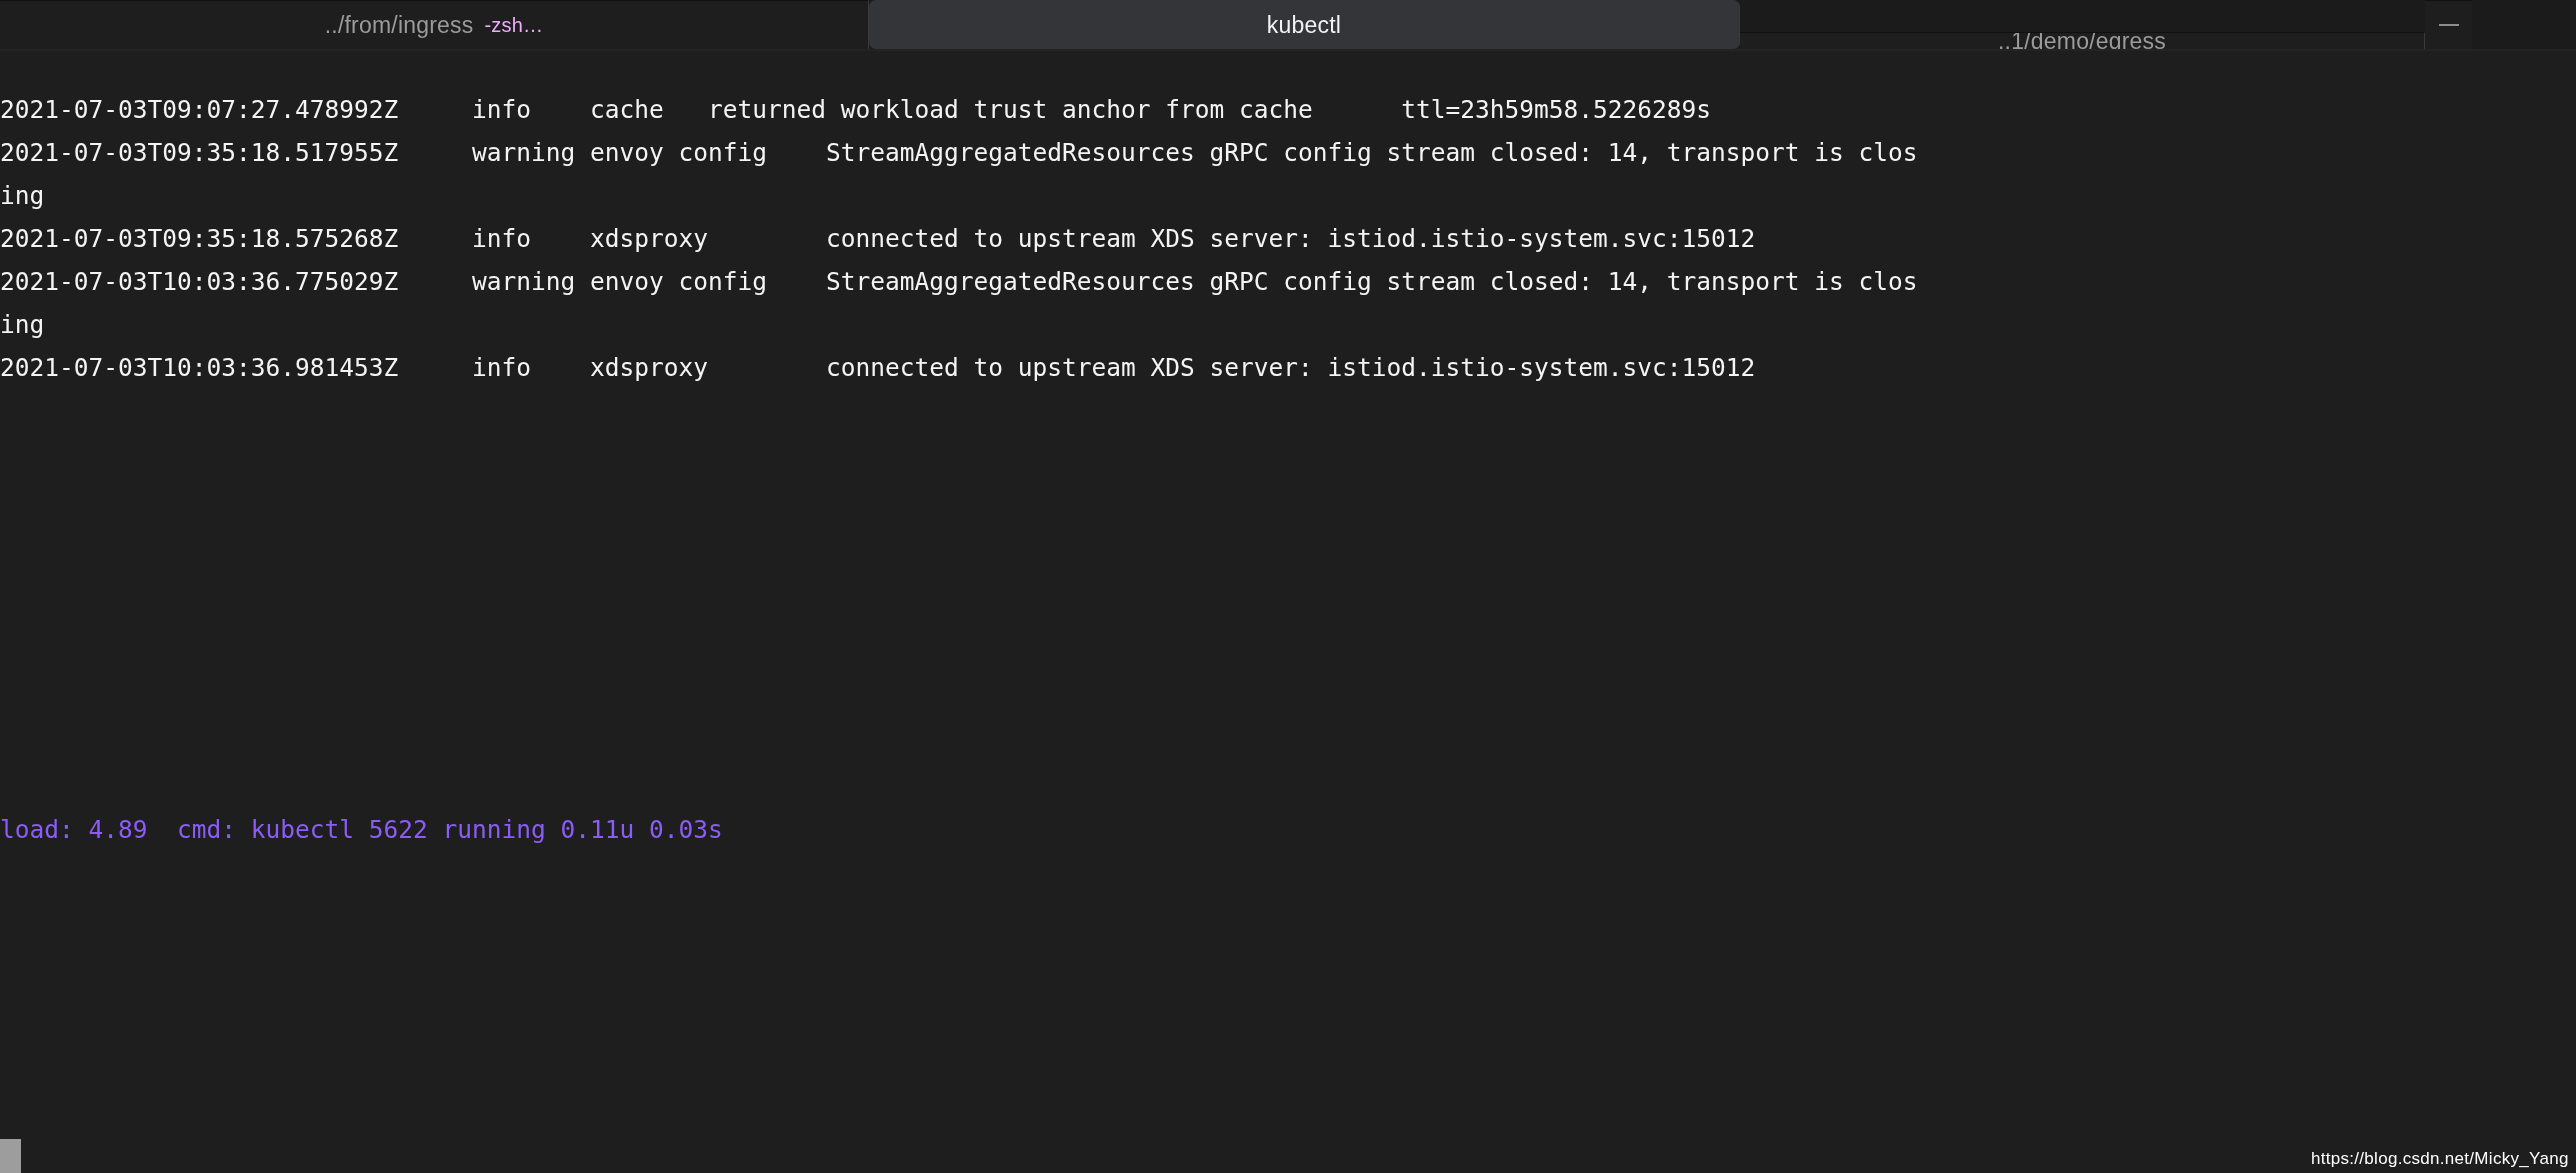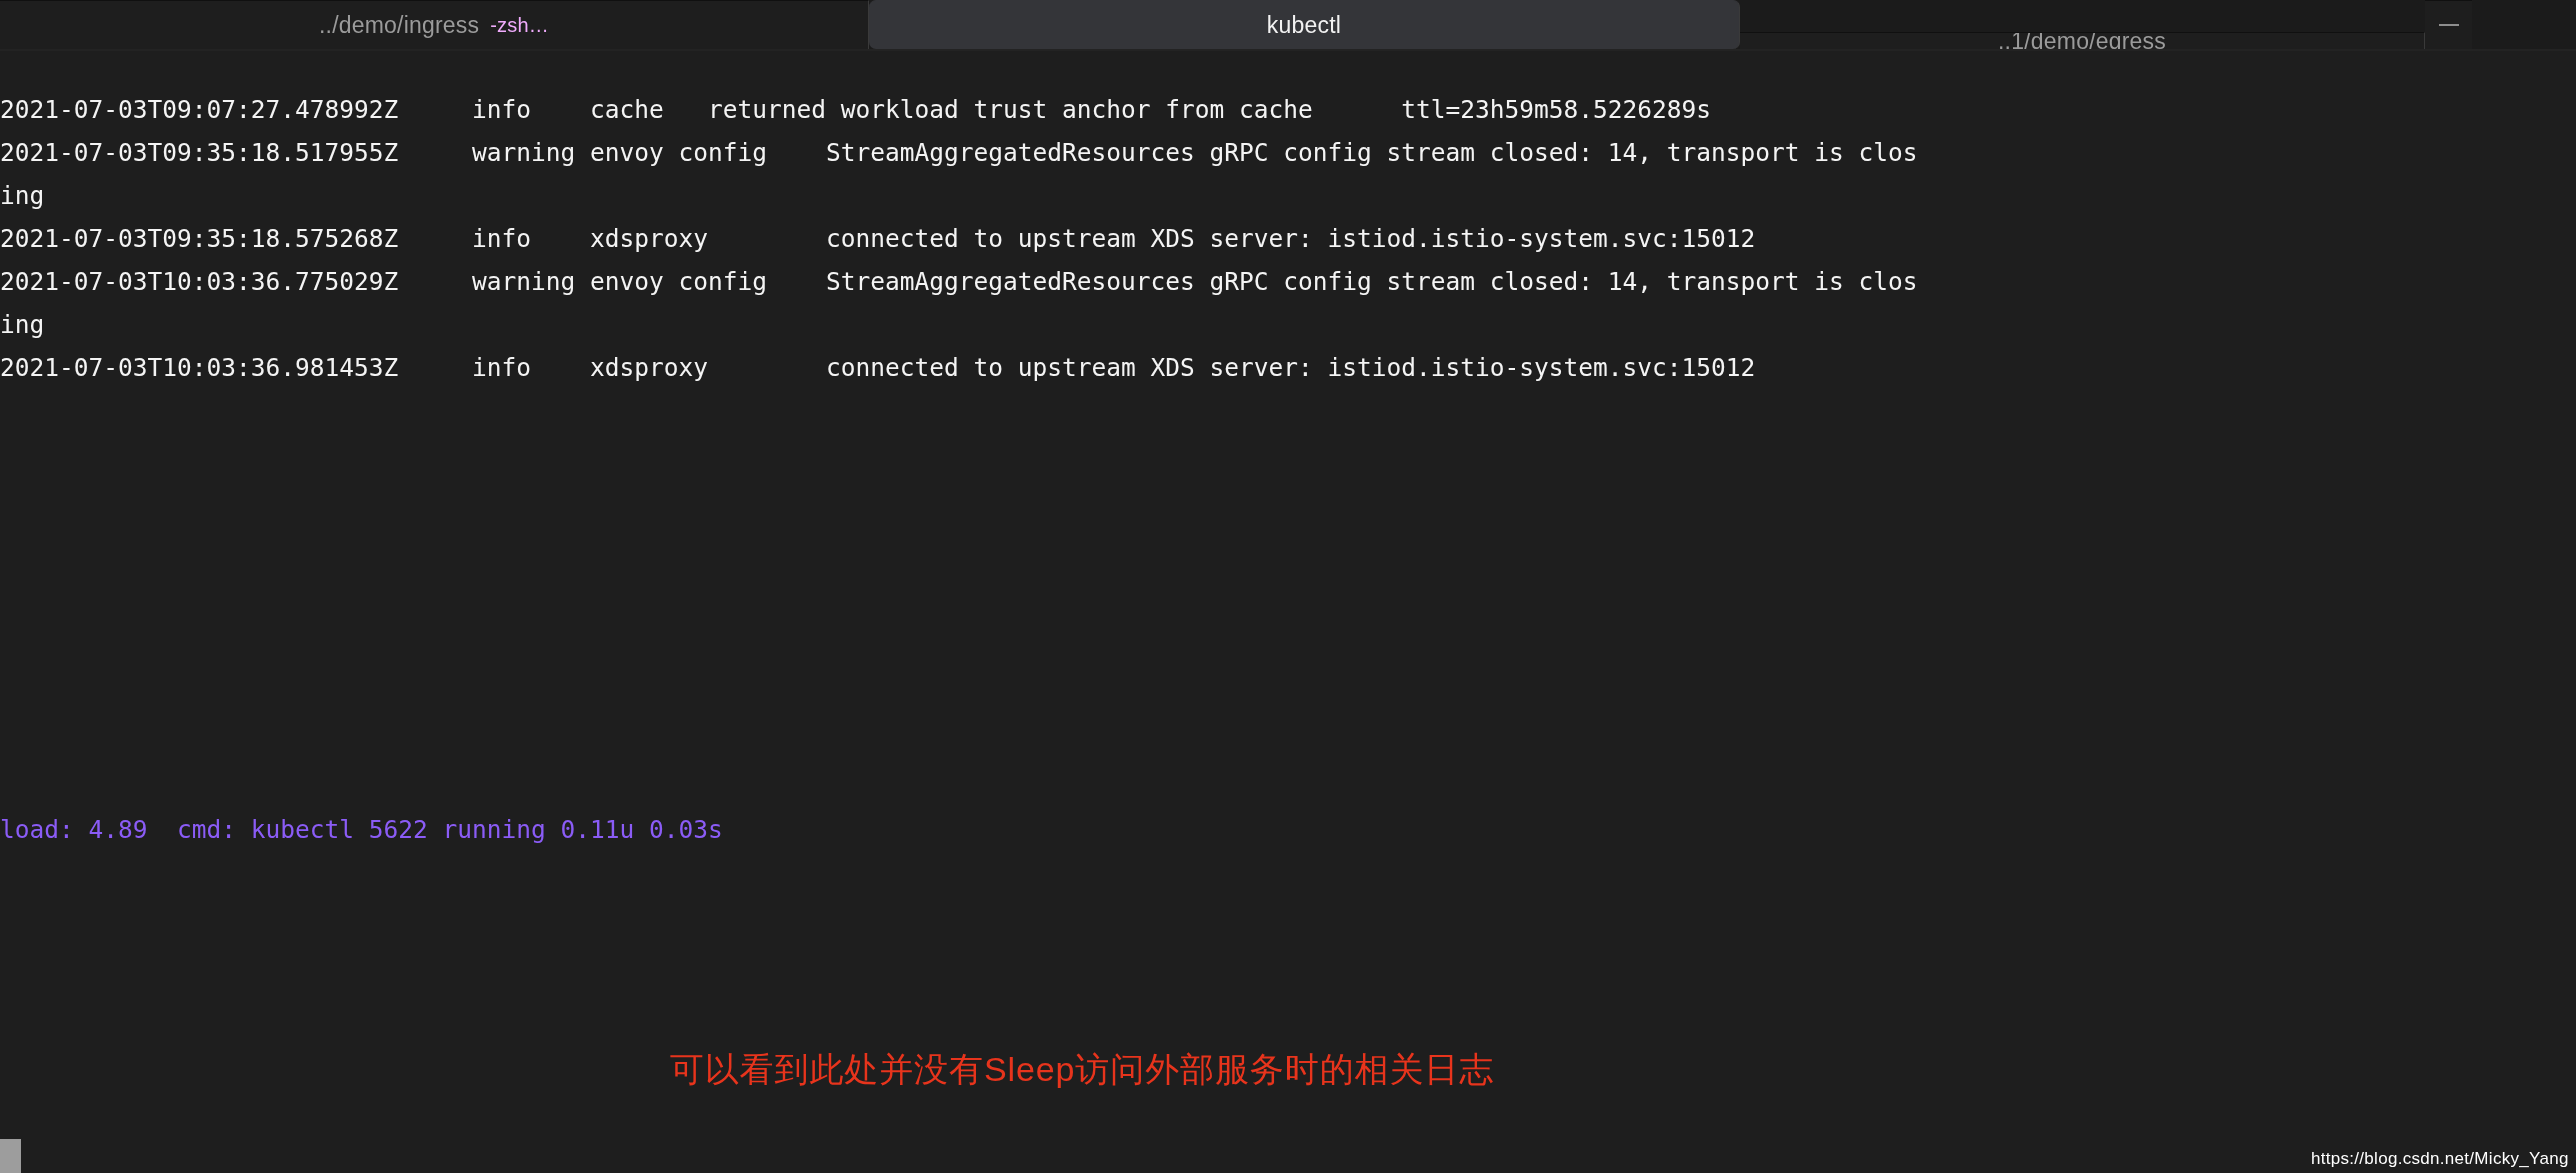--- a/index.html
+++ b/index.html
@@ -135,21 +135,21 @@
     letter-spacing: 0.3px;
     white-space: nowrap;
   }
 </style>
 </head>
 <body>
 
 <div id="tabbar">
 
   <div class="tab tab-ingress">
-    <span class="title">../demo/ingress</span>
+    <span class="title">../from/ingress</span>
     <span class="subtitle">-zsh…</span>
   </div>
 
   <div class="tab tab-kubectl active">
     <span class="title">kubectl</span>
   </div>
 
   <div class="tab tab-egress">
     <span class="title">..1/demo/egress</span>
   </div>
@@ -165,20 +165,19 @@
   <div id="log">2021-07-03T09:07:27.478992Z     info    cache   returned workload trust anchor from cache      ttl=23h59m58.5226289s
 2021-07-03T09:35:18.517955Z     warning envoy config    StreamAggregatedResources gRPC config stream closed: 14, transport is clos
 ing
 2021-07-03T09:35:18.575268Z     info    xdsproxy        connected to upstream XDS server: istiod.istio-system.svc:15012
 2021-07-03T10:03:36.775029Z     warning envoy config    StreamAggregatedResources gRPC config stream closed: 14, transport is clos
 ing
 2021-07-03T10:03:36.981453Z     info    xdsproxy        connected to upstream XDS server: istiod.istio-system.svc:15012</div>
 
   <div id="statusline">load: 4.89  cmd: kubectl 5622 running 0.11u 0.03s</div>
 
-  <div id="annotation"><span class="ann-inner">可以看到此处并没有Sleep访问外部服务时的相关日志</span></div>
 
   <div id="cursor"></div>
 
   <div id="watermark">https://blog.csdn.net/Micky_Yang</div>
 
 </div>
 
 
 </body></html>

